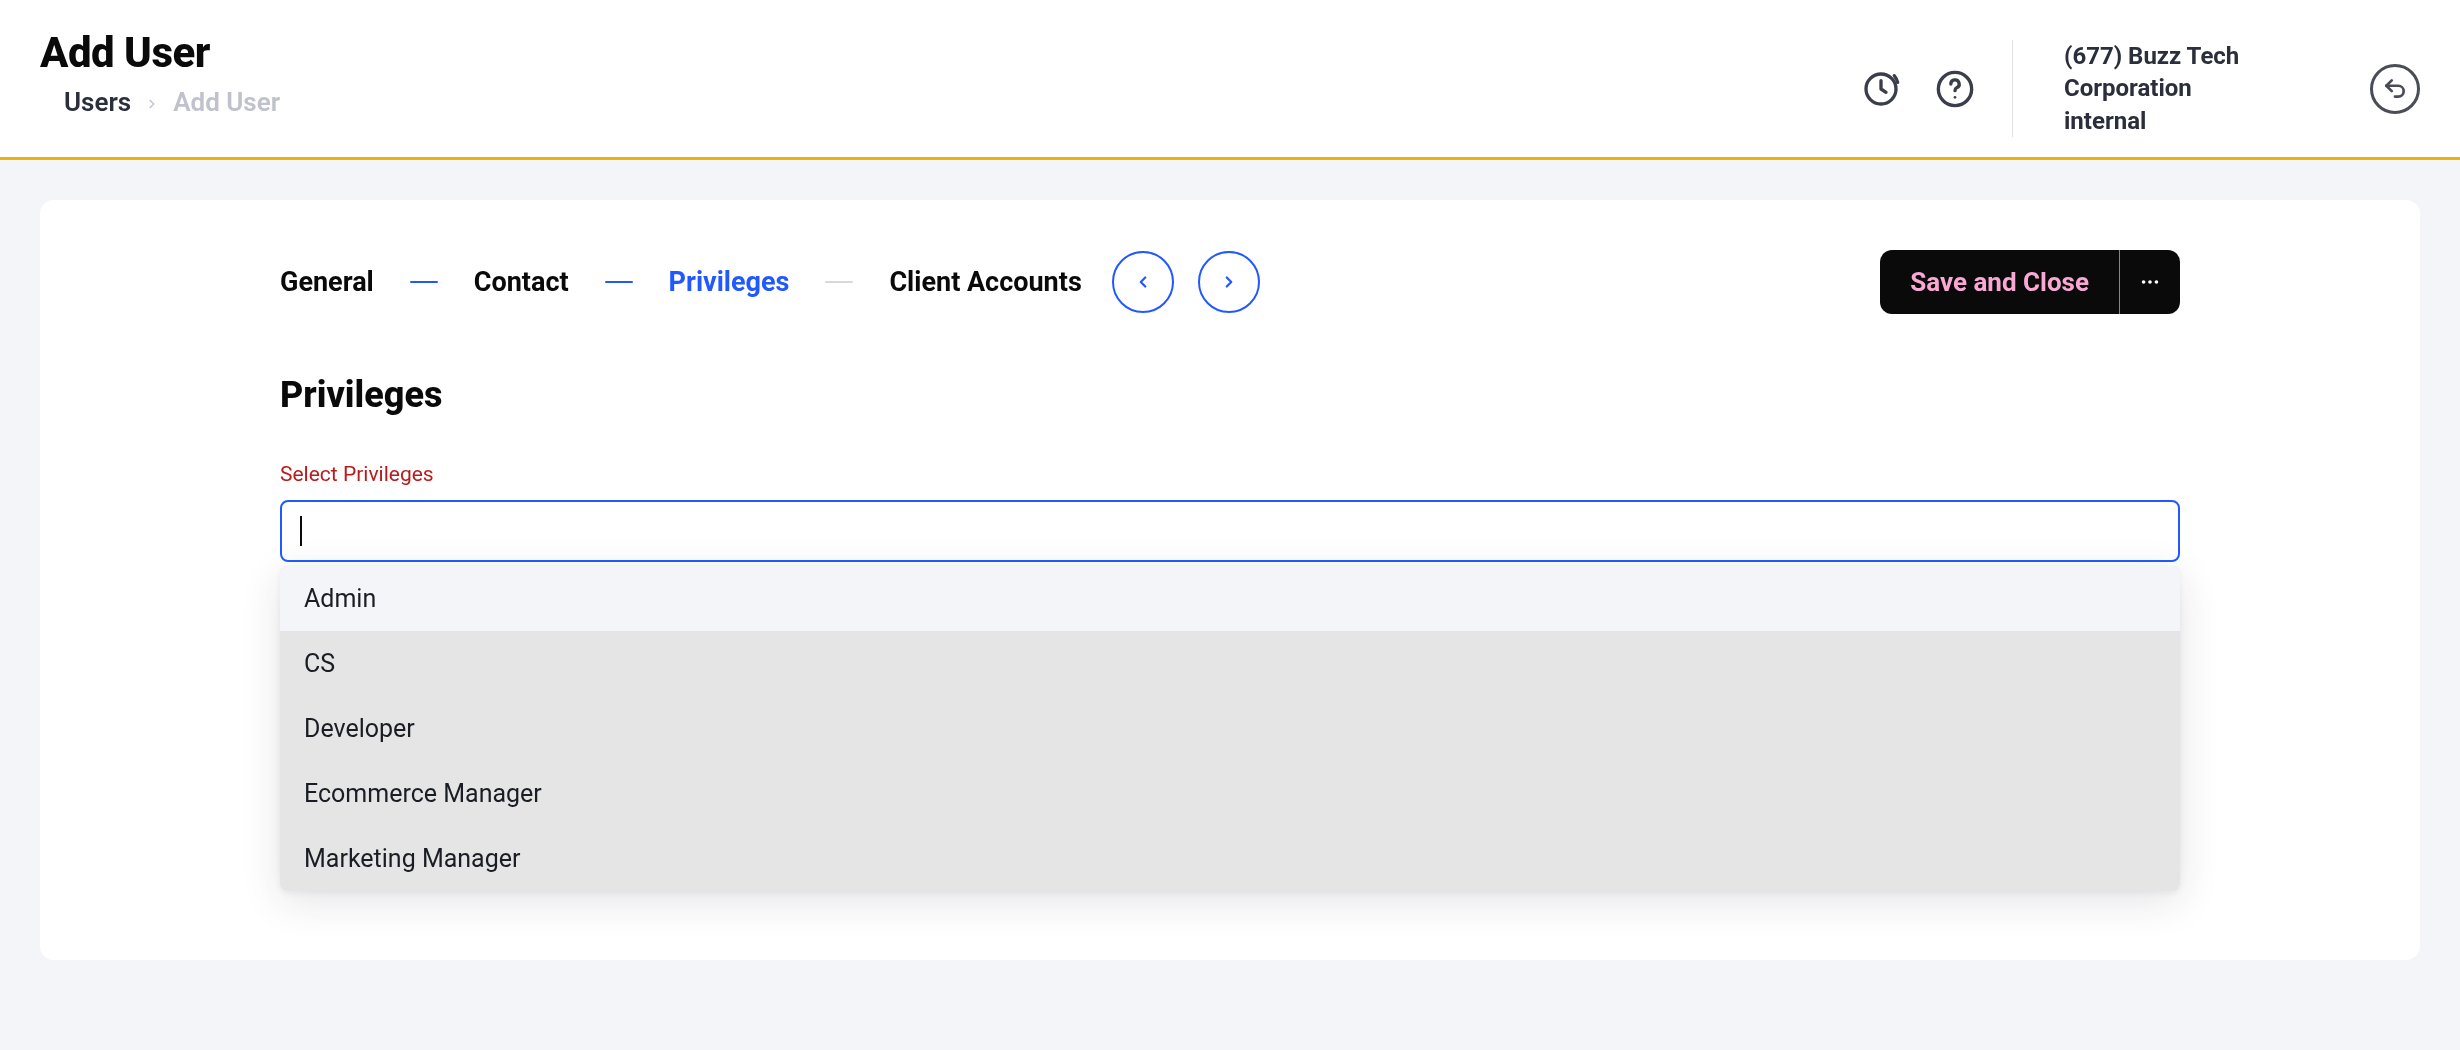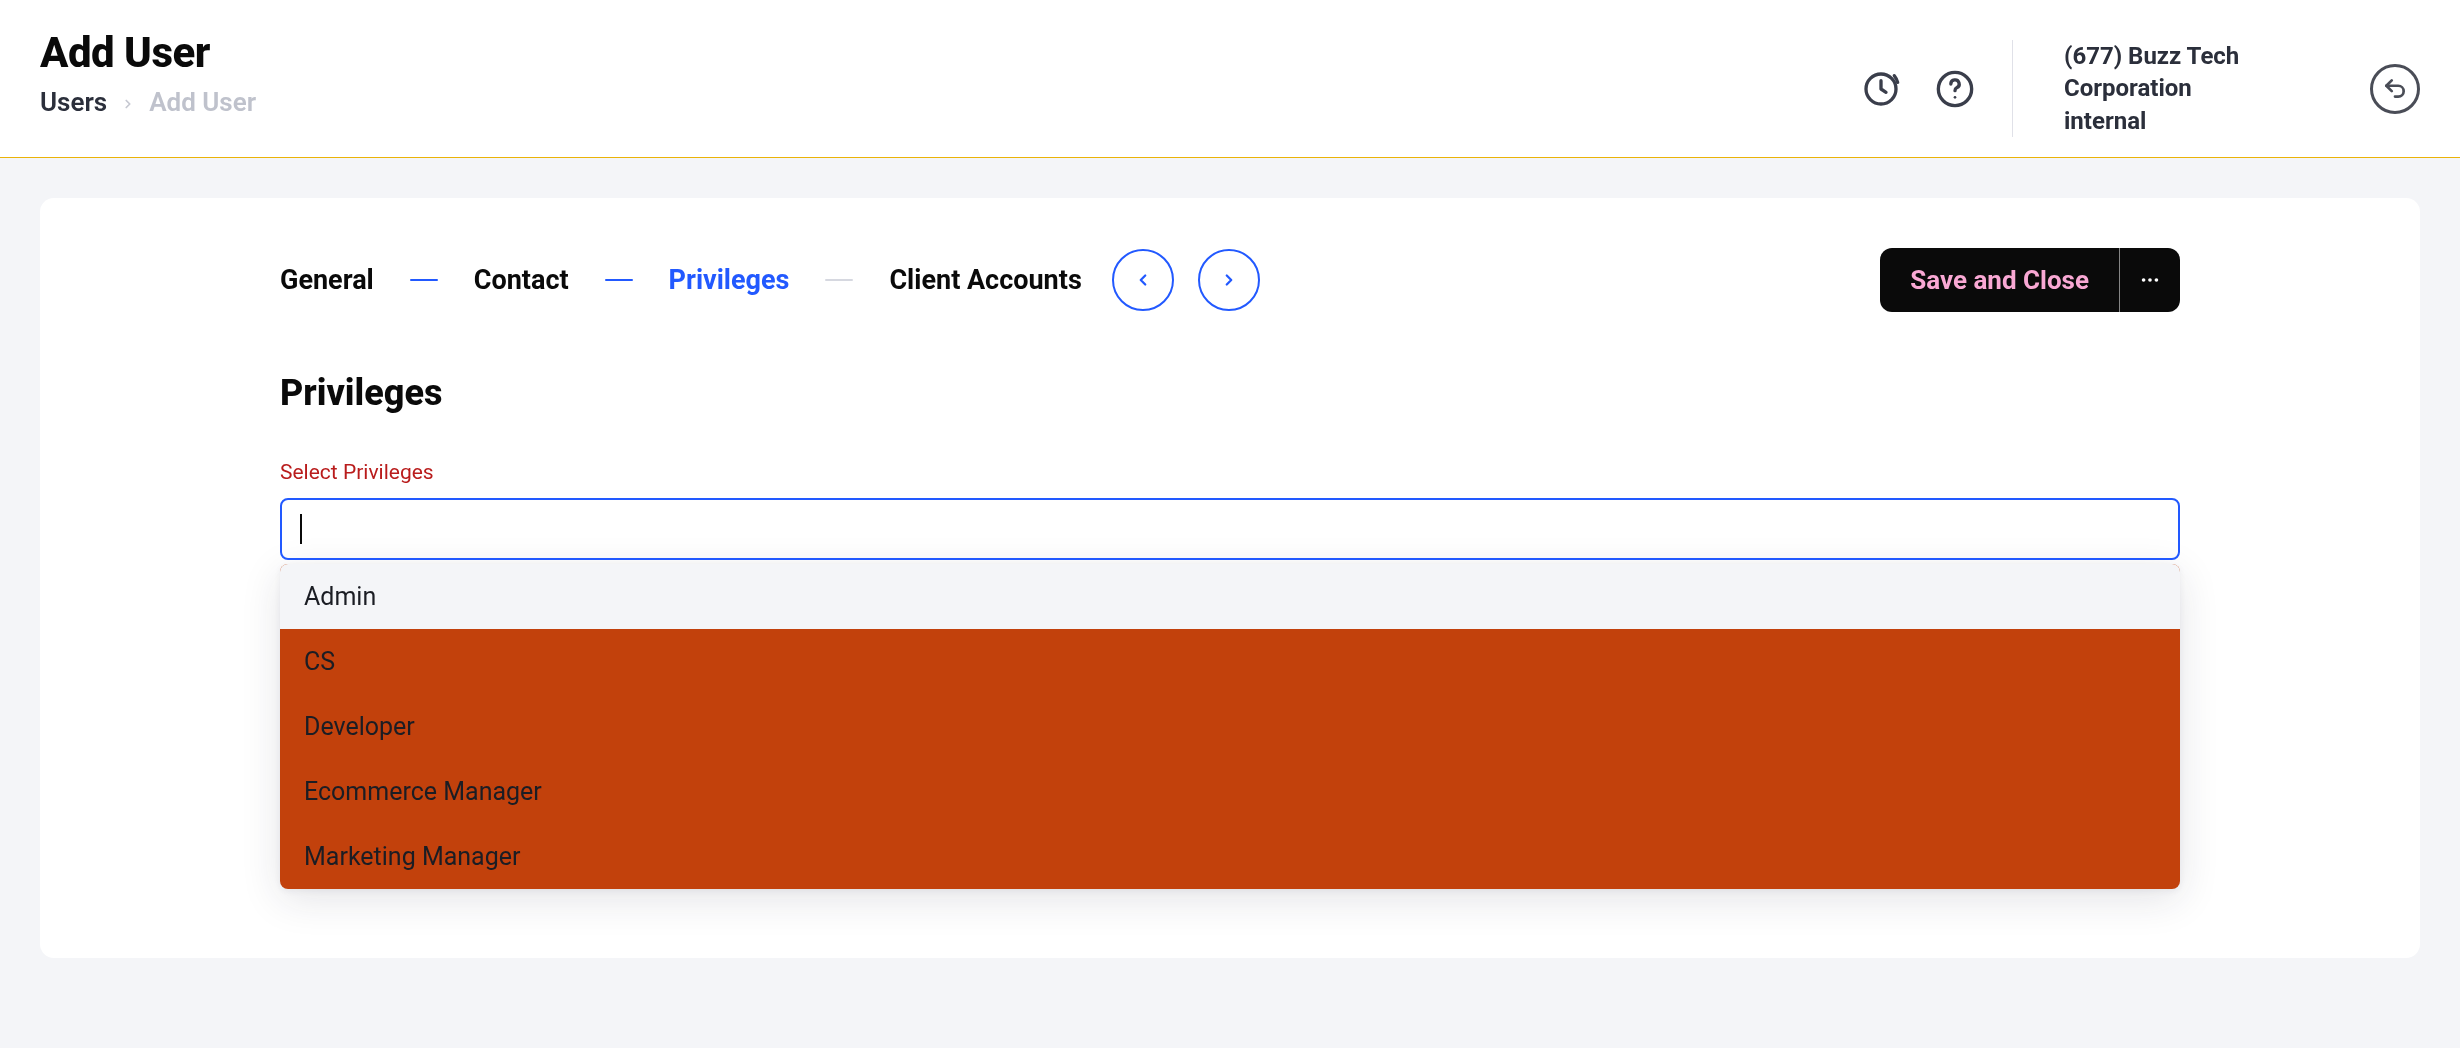--- a/index.html
+++ b/index.html
@@ -11,39 +11,39 @@
     height: 1050px;
     overflow: hidden;
   }
 
   
   .header {
     display: flex;
     align-items: flex-start;
     justify-content: space-between;
     padding: 28px 40px 20px 40px;
-    border-bottom: 1px solid #eab308;
+    border-bottom: 3px solid #eab308;
     background: #fff;
   }
   .header-left {}
   .page-title {
     font-size: 42px;
     font-weight: 800;
     letter-spacing: -0.5px;
     color: #0a0a0a;
     margin-bottom: 10px;
   }
   .breadcrumb {
     display: flex;
     align-items: center;
     gap: 14px;
     font-size: 26px;
     font-weight: 600;
   }
-  .breadcrumb-link { color: #2b2f3b; cursor: pointer; }
+  .breadcrumb-link { color: #2b2f3b; cursor: pointer; margin-left: 24px; }
   .breadcrumb-sep { color: #c6c8d1; font-weight: 400; }
   .breadcrumb-current { color: #bfc2cc; font-weight: 600; }
 
   .header-right {
     display: flex;
     align-items: center;
     gap: 28px;
     padding-top: 12px;
   }
   .header-icon {
@@ -161,21 +161,21 @@
     align-items: center;
     position: relative;
   }
   .cursor-bar {
     width: 2px; height: 30px; background: #0a0a0a;
   }
 
   .dropdown {
     margin-top: 4px;
     border-radius: 8px;
-    background: #c2410c;
+    background: #e5e5e5;
     box-shadow: 0 10px 40px rgba(30,30,60,0.12), 0 2px 6px rgba(30,30,60,0.06);
     overflow: hidden;
   }
   .dropdown-item {
     padding: 18px 24px;
     font-size: 25px;
     color: #1b1d24;
     cursor: pointer;
   }
   .dropdown-item.highlight { background: #f4f5f8; }

